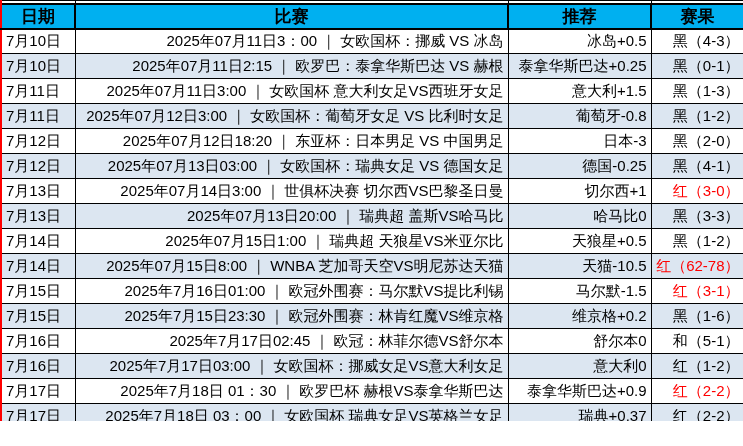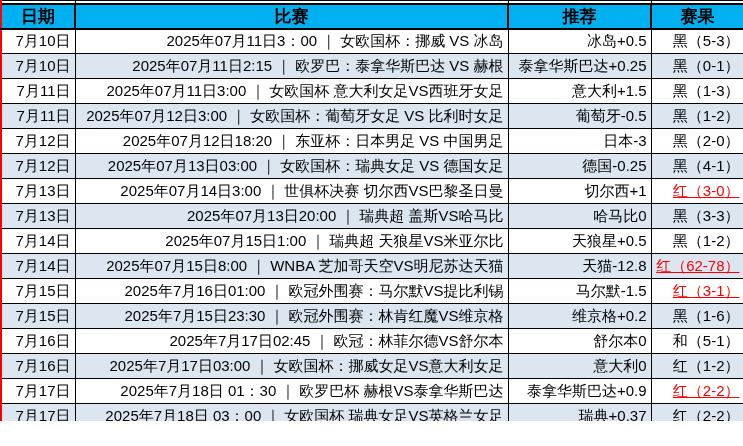--- a/index.html
+++ b/index.html
@@ -26,24 +26,24 @@
   }
   
   tr.spacer td{height:3px;padding:0;background:#fff;}
   th{
     background:var(--header-bg);
     border:2px solid var(--grid);
     font-size:17px;font-weight:bold;text-align:center;
     height:23px;
   }
   td{font-size:15px;height:25px;}
-  td.date{text-align:right;}
+  td.date{text-align:left;}
   td.match,td.pick,td.result{text-align:right;}
   tr.band td{background:var(--band-bg);}
-  td.result.red{color:var(--result-red);text-decoration:underline;}
+  td.result.red{color:var(--result-red);}
   
   tr > th:first-child, tr > td:first-child{border-left:2px solid var(--left-red);}
   tr.filler td{height:25px;background:#fff;}
 </style>
 </head>
 <body>
 
 <div class="screen">
   <table>
     <colgroup>
@@ -64,38 +64,38 @@
         <th>比赛</th>
         <th>推荐</th>
         <th>赛果</th>
       </tr>
     </thead>
     <tbody id="rows">
         <tr>
           <td class="date">7月10日</td>
           <td class="match">2025年07月11日3：00 ｜ 女欧国杯：挪威 VS 冰岛</td>
           <td class="pick">冰岛+0.5</td>
-          <td class="result">黑（5-3）</td>
+          <td class="result">黑（4-3）</td>
         </tr>
         <tr class="band">
           <td class="date">7月10日</td>
           <td class="match">2025年07月11日2:15 ｜ 欧罗巴：泰拿华斯巴达 VS 赫根</td>
           <td class="pick">泰拿华斯巴达+0.25</td>
           <td class="result">黑（0-1）</td>
         </tr>
         <tr>
           <td class="date">7月11日</td>
           <td class="match">2025年07月11日3:00 ｜ 女欧国杯 意大利女足VS西班牙女足</td>
           <td class="pick">意大利+1.5</td>
           <td class="result">黑（1-3）</td>
         </tr>
         <tr class="band">
           <td class="date">7月11日</td>
           <td class="match">2025年07月12日3:00 ｜ 女欧国杯：葡萄牙女足 VS 比利时女足</td>
-          <td class="pick">葡萄牙-0.5</td>
+          <td class="pick">葡萄牙-0.8</td>
           <td class="result">黑（1-2）</td>
         </tr>
         <tr>
           <td class="date">7月12日</td>
           <td class="match">2025年07月12日18:20 ｜ 东亚杯：日本男足 VS 中国男足</td>
           <td class="pick">日本-3</td>
           <td class="result">黑（2-0）</td>
         </tr>
         <tr class="band">
           <td class="date">7月12日</td>
@@ -117,21 +117,21 @@
         </tr>
         <tr>
           <td class="date">7月14日</td>
           <td class="match">2025年07月15日1:00 ｜ 瑞典超 天狼星VS米亚尔比</td>
           <td class="pick">天狼星+0.5</td>
           <td class="result">黑（1-2）</td>
         </tr>
         <tr class="band">
           <td class="date">7月14日</td>
           <td class="match">2025年07月15日8:00 ｜ WNBA 芝加哥天空VS明尼苏达天猫</td>
-          <td class="pick">天猫-12.8</td>
+          <td class="pick">天猫-10.5</td>
           <td class="result red">红（62-78）</td>
         </tr>
         <tr>
           <td class="date">7月15日</td>
           <td class="match">2025年7月16日01:00 ｜ 欧冠外围赛：马尔默VS提比利锡</td>
           <td class="pick">马尔默-1.5</td>
           <td class="result red">红（3-1）</td>
         </tr>
         <tr class="band">
           <td class="date">7月15日</td>

